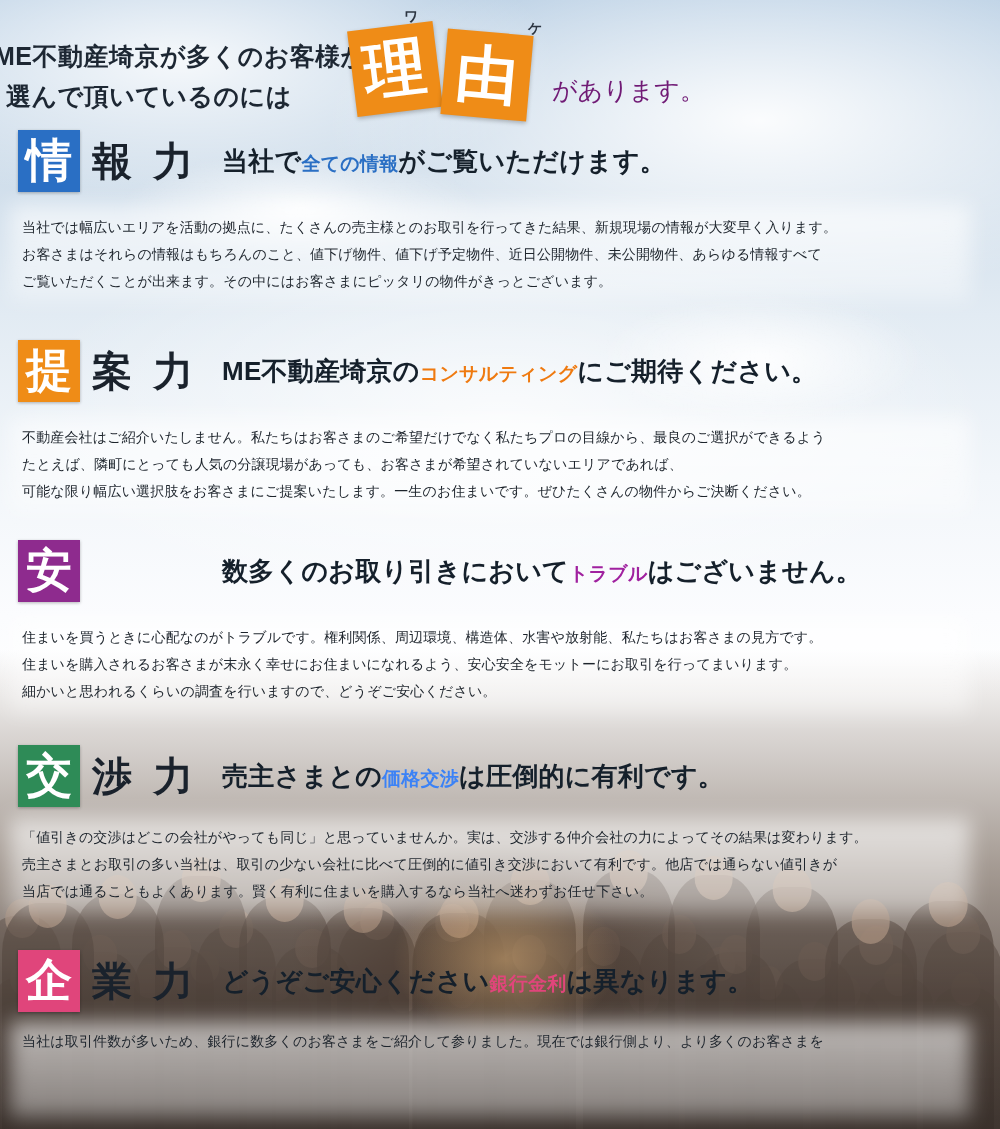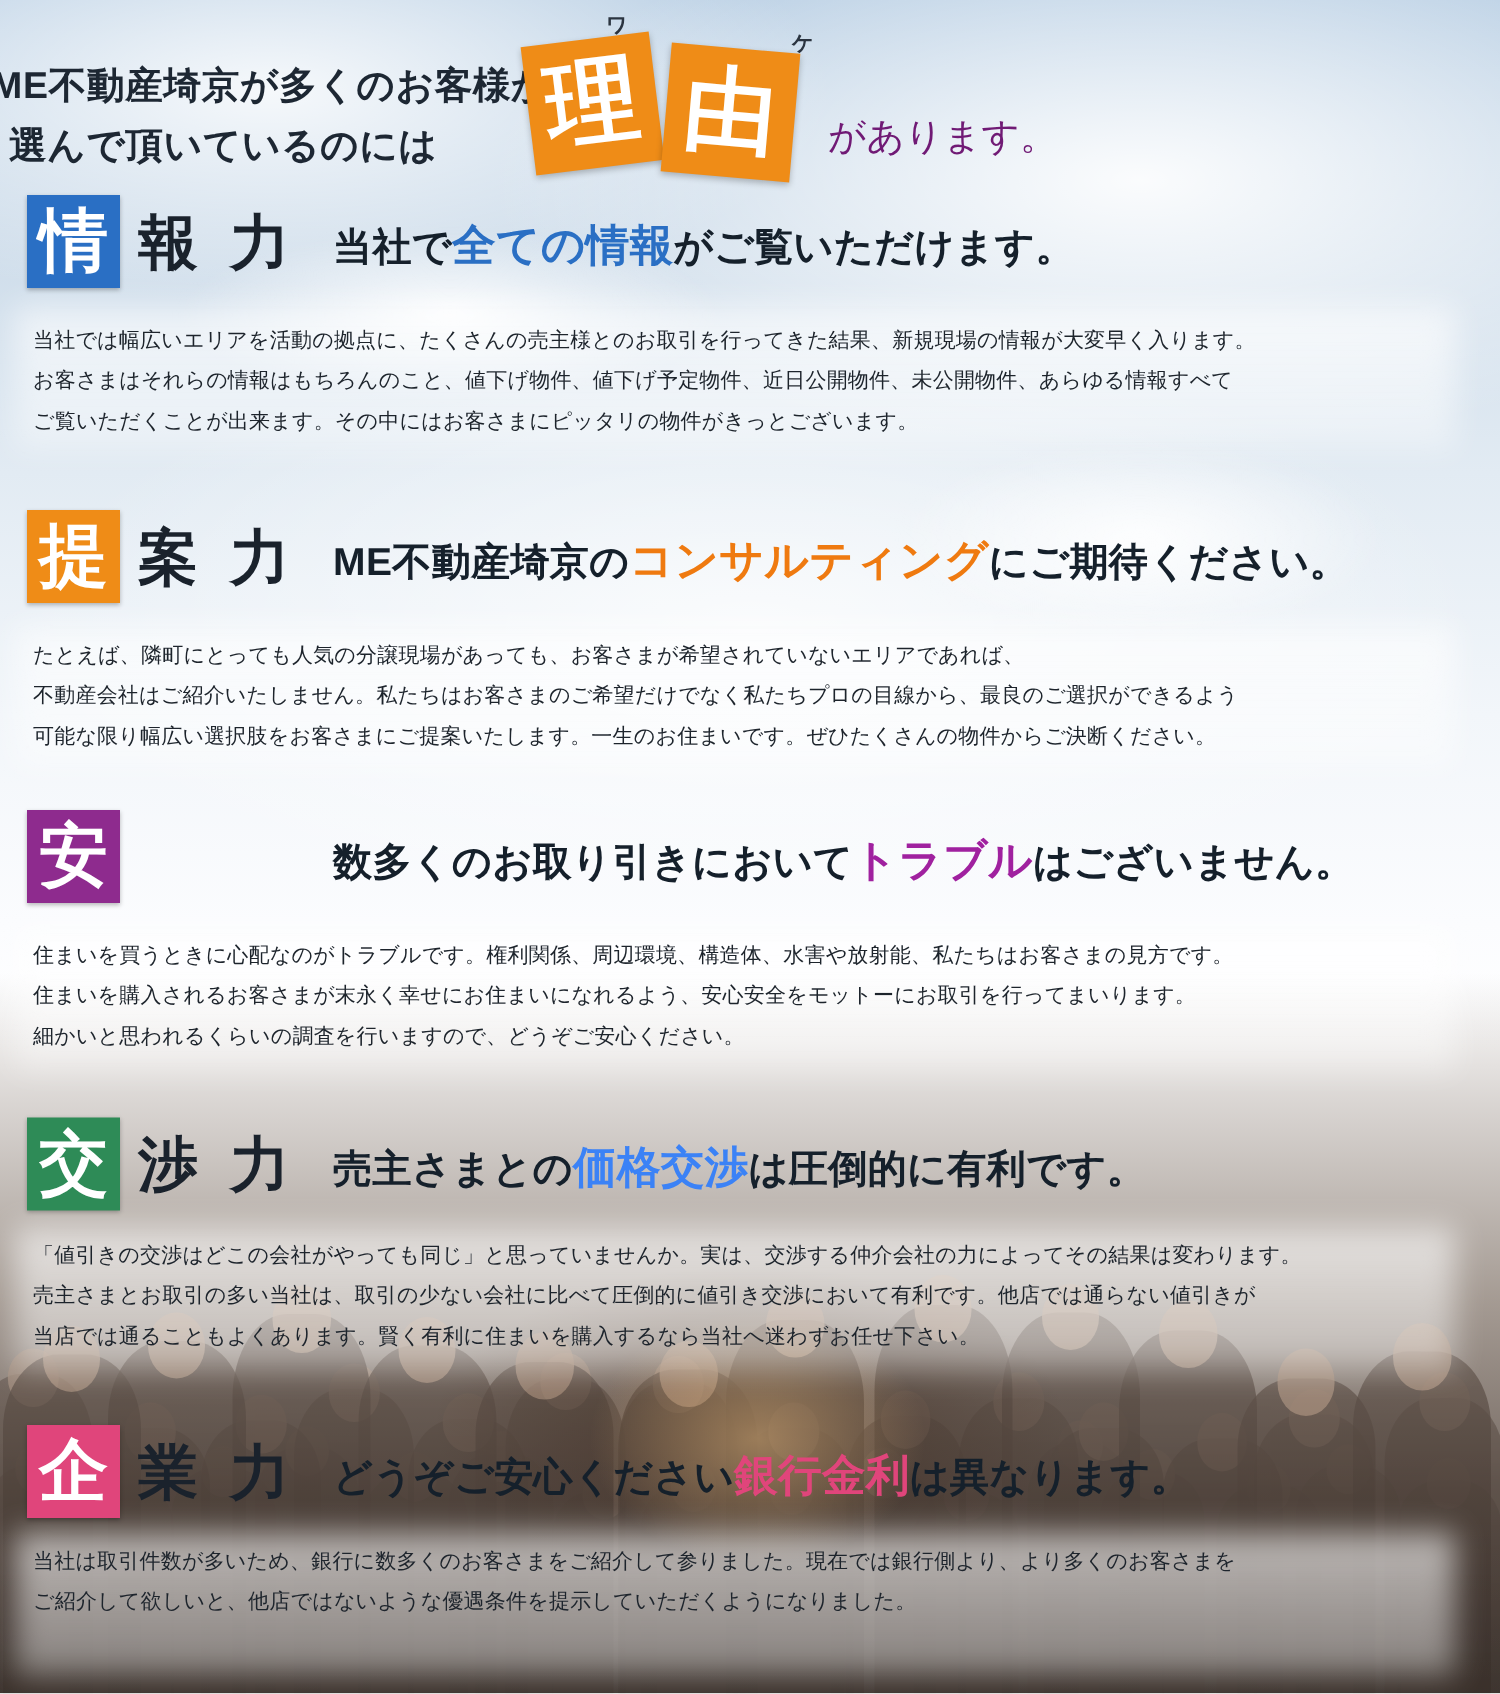--- a/index.html
+++ b/index.html
@@ -184,21 +184,21 @@
     position: absolute;
     left: 222px; top: 14px;
     font-family: "Liberation Sans", "DejaVu Sans", sans-serif;
     font-weight: bold;
     font-size: 26px;
     color: #15202b;
     white-space: nowrap;
     letter-spacing: 0.01em;
   }
   .lead .em {
-    font-size: 29px;
+    font-size: 19px;
   }
   .body-text {
     position: absolute;
     left: 22px;
     width: 930px;
     font-family: "Liberation Serif", "DejaVu Serif", serif;
     font-size: 14px;
     line-height: 27px;
     color: #1d242c;
     letter-spacing: 0.01em;
@@ -398,31 +398,30 @@
         </div>
       </div>
     </div>
 
 <div class="body-text" style="position: absolute; top: 214px;">
       <p>当社では幅広いエリアを活動の拠点に、たくさんの売主様とのお取引を行ってきた結果、新規現場の情報が大変早く入ります。</p>
       <p>お客さまはそれらの情報はもちろんのこと、値下げ物件、値下げ予定物件、近日公開物件、未公開物件、あらゆる情報すべて</p>
       <p>ご覧いただくことが出来ます。その中にはお客さまにピッタリの物件がきっとございます。</p>
     </div>
     <div class="body-text" style="position: absolute; top: 424px;">
+      <p>不動産会社はご紹介いたしません。私たちはお客さまのご希望だけでなく私たちプロの目線から、最良のご選択ができるよう</p>
       <p>たとえば、隣町にとっても人気の分譲現場があっても、お客さまが希望されていないエリアであれば、</p>
-      <p>不動産会社はご紹介いたしません。私たちはお客さまのご希望だけでなく私たちプロの目線から、最良のご選択ができるよう</p>
       <p>可能な限り幅広い選択肢をお客さまにご提案いたします。一生のお住まいです。ぜひたくさんの物件からご決断ください。</p>
     </div>
     <div class="body-text" style="position: absolute; top: 624px;">
       <p>住まいを買うときに心配なのがトラブルです。権利関係、周辺環境、構造体、水害や放射能、私たちはお客さまの見方です。</p>
       <p>住まいを購入されるお客さまが末永く幸せにお住まいになれるよう、安心安全をモットーにお取引を行ってまいります。</p>
       <p>細かいと思われるくらいの調査を行いますので、どうぞご安心ください。</p>
     </div>
     <div class="body-text" style="position: absolute; top: 824px;">
       <p>「値引きの交渉はどこの会社がやっても同じ」と思っていませんか。実は、交渉する仲介会社の力によってその結果は変わります。</p>
       <p>売主さまとお取引の多い当社は、取引の少ない会社に比べて圧倒的に値引き交渉において有利です。他店では通らない値引きが</p>
       <p>当店では通ることもよくあります。賢く有利に住まいを購入するなら当社へ迷わずお任せ下さい。</p>
     </div>
     <div class="body-text" style="position: absolute; top: 1028px;">
       <p>当社は取引件数が多いため、銀行に数多くのお客さまをご紹介して参りました。現在では銀行側より、より多くのお客さまを</p>
-      <p>ご紹介して欲しいと、他店ではないような優遇条件を提示していただくようになりました。</p>
     </div>
   </div>
 
 </body></html>

